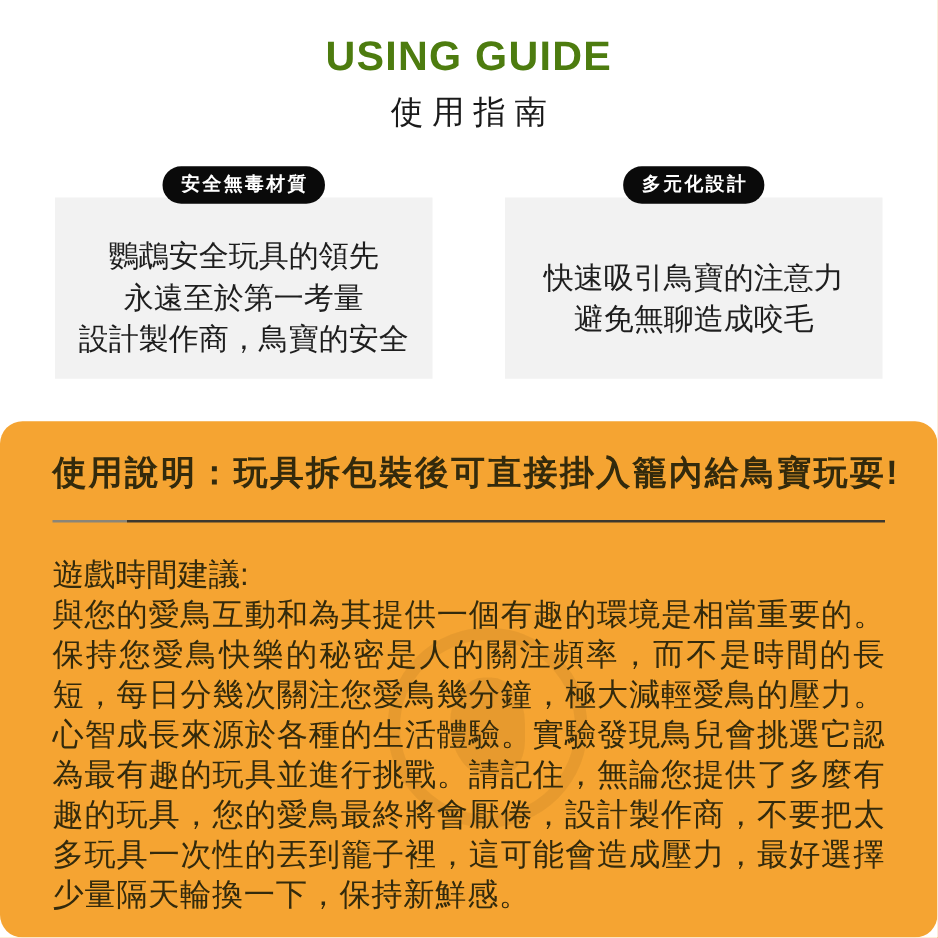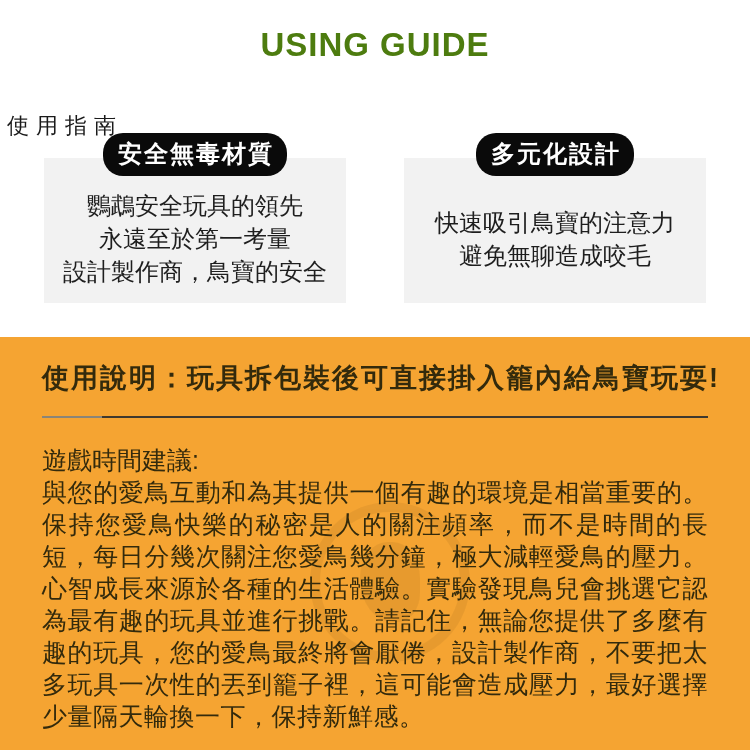--- a/index.html
+++ b/index.html
@@ -20,26 +20,25 @@
     top: 26px; left: 0; right: 0;
     text-align: center;
     font-size: 33px;
     font-weight: bold;
     letter-spacing: 1px;
     color: #4d7c0f;
   }
   .page-subtitle {
     position: absolute;
     top: 72px; left: 0; right: 0;
-    text-align: left;
-    font-size: 22px;
+    text-align: center;
+    font-size: 26px;
     letter-spacing: 7px;
     text-indent: 7px;
     color: #1a1a1a;
-    margin-top: 39px;
   }
 
   
   .features-row {
     position: absolute;
     top: 158px; left: 0; right: 0;
     display: flex;
     justify-content: center;
     gap: 58px;
   }
@@ -54,21 +53,21 @@
     align-items: center;
     padding-top: 16px;
   }
   .feature-label {
     position: absolute;
     top: -25px;
     left: 50%;
     transform: translateX(-50%);
     background: #0a0a0a;
     color: #ffffff;
-    font-size: 24px;
+    font-size: 15px;
     font-weight: bold;
     letter-spacing: 2px;
     padding: 5px 13px 6px 15px;
     white-space: nowrap;
     border-radius: 20px;
   }
   .feature-line {
     font-size: 24px;
     line-height: 33px;
     color: #1e1e1e;
@@ -76,20 +75,21 @@
     white-space: nowrap;
   }
 
   
   .usage-section {
     position: absolute;
     top: 337px; left: 0; right: 0; bottom: 0;
     background: #f5a432;
     padding: 0 42px;
     color: #332a0c;
+    border-radius: 18px;
   }
   .usage-headline {
     position: relative;
     z-index: 1;
     margin-top: 23px;
     font-size: 27px;
     font-weight: bold;
     letter-spacing: 2px;
     white-space: nowrap;
   }

